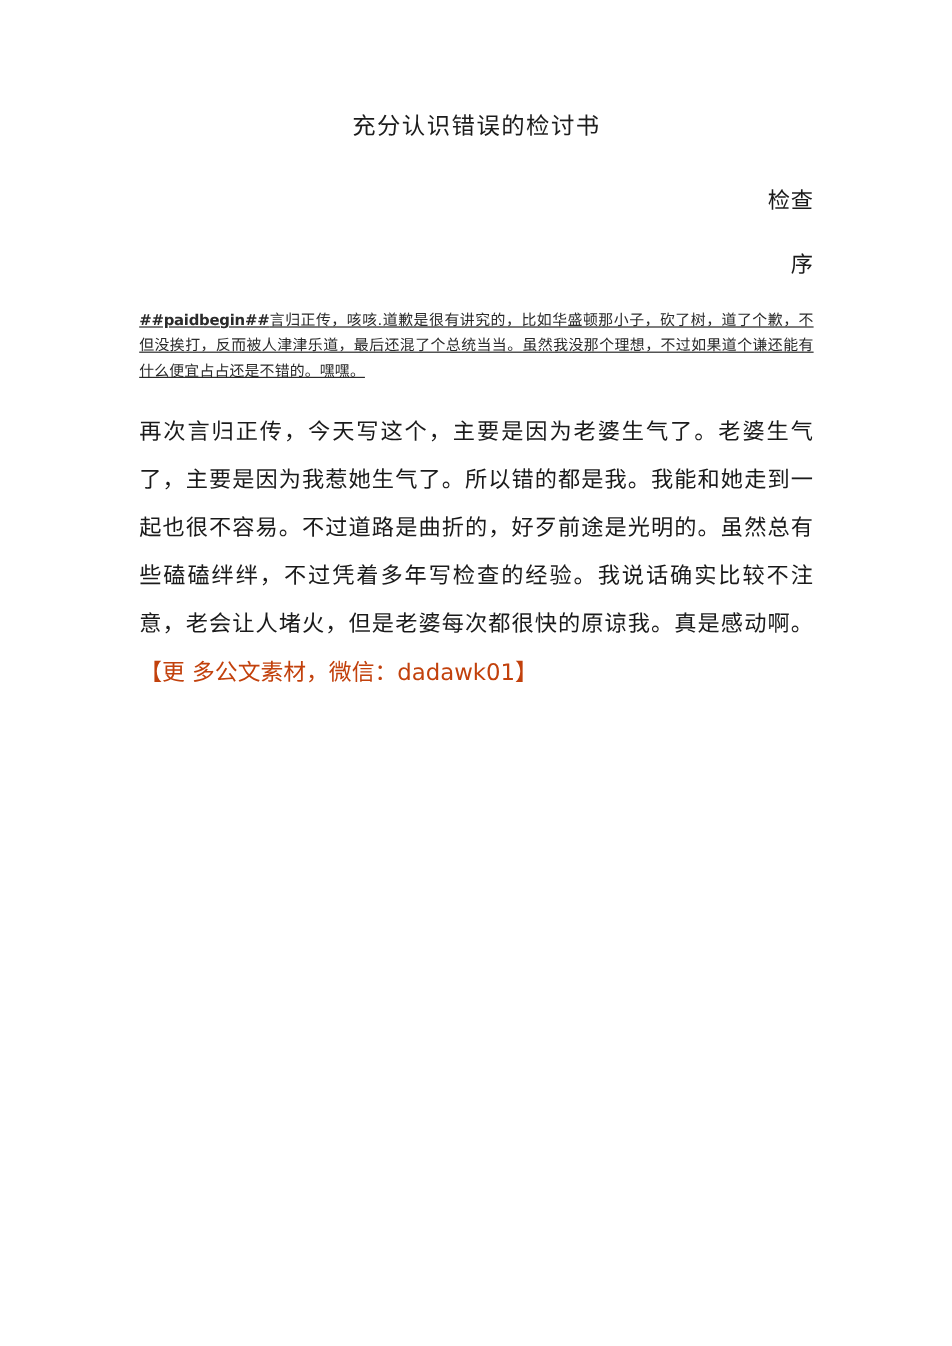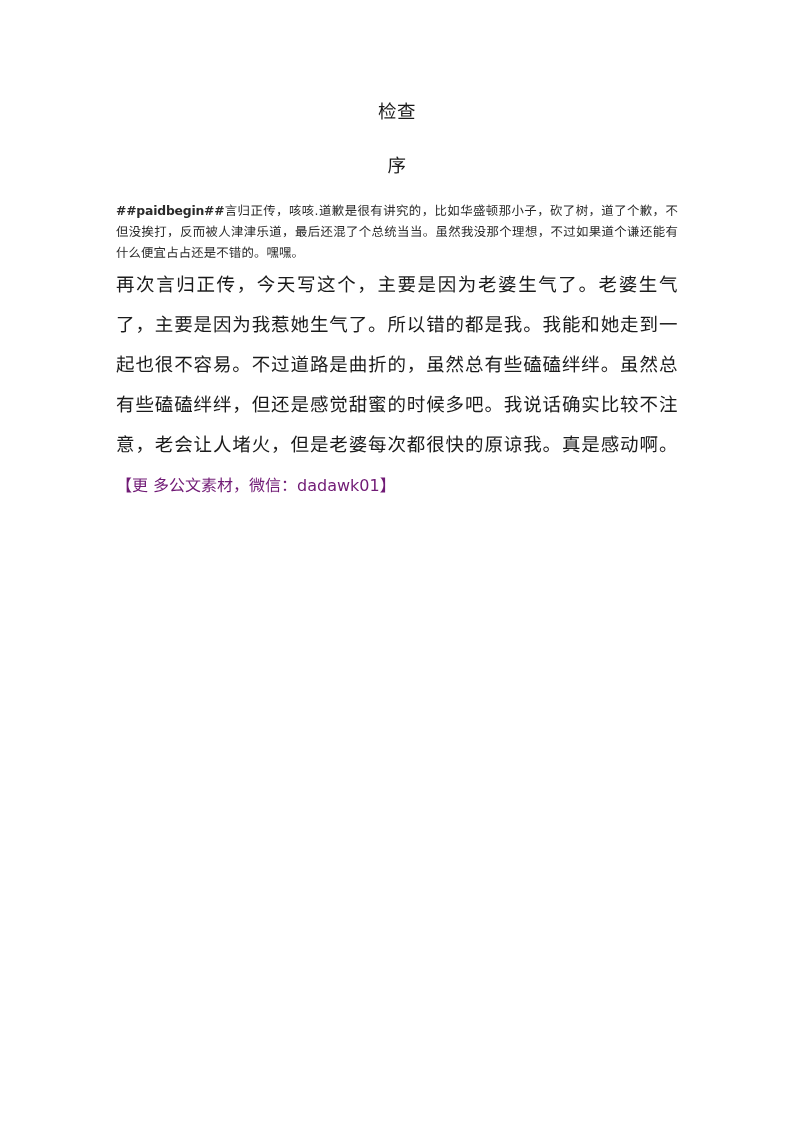--- a/index.html
+++ b/index.html
@@ -48,68 +48,70 @@
     line-height: 40px;
     letter-spacing: 0.6px;
     color: #1a1a1a;
     margin: 0 0 12px 0;
     text-align: justify;
     text-justify: inter-character;
     font-family: "Liberation Serif", "DejaVu Serif", serif;
   }
 
   .para.short {
-    text-align: center;
+    text-align: right;
   }
 
   .para-heading {
     margin-bottom: 14px;
   }
 
   
   .para-small {
     font-size: 12.4px;
     line-height: 21px;
     letter-spacing: 0.15px;
     color: #2a2a2a;
-    margin: 6px 0 2px 0;
+    margin: 6px 0 22px 0;
     text-align: justify;
     text-justify: inter-character;
     font-family: "DejaVu Sans", "Liberation Sans", sans-serif;
+    text-decoration: underline;
   }
 
   .marker {
     font-weight: 700;
     font-family: "DejaVu Sans", "Liberation Sans", sans-serif;
     letter-spacing: -0.2px;
   }
 
   
   .promo {
     font-family: "DejaVu Sans", "Liberation Sans", sans-serif;
-    font-size: 16px;
+    font-size: 19px;
     letter-spacing: 0px;
-    color: #701a75;
+    color: #c2410c;
   }
 </style>
 </head>
 <body>
 
 <div class="page">
   <div class="content">
 
+    <h1 class="doc-title">充分认识错误的检讨书</h1>
 
     <p class="para short para-heading">检查</p>
 
     <p class="para short para-heading">序</p>
 
 
     <p class="para-small">
       <span class="marker">##paidbegin##</span><span>言归正传，咳咳.道歉是很有讲究的，比如华盛顿那小子，砍了树，道了个歉，不但没挨打，反而被人津津乐道，最后还混了个总统当当。虽然我没那个理想，不过如果道个谦还能有什么便宜占占还是不错的。嘿嘿。</span>
     </p>
 
     <p class="para">
-      <span>再次言归正传，今天写这个，主要是因为老婆生气了。老婆生气了，主要是因为我惹她生气了。所以错的都是我。我能和她走到一起也很不容易。不过道路是曲折的，虽然总有些磕磕绊绊。虽然总有些磕磕绊绊，但还是感觉甜蜜的时候多吧。我说话确实比较不注意，老会让人堵火，但是老婆每次都很快的原谅我。真是感动啊。</span><span class="promo">【更 多公文素材，微信：dadawk01】</span>
+      <span>再次言归正传，今天写这个，主要是因为老婆生气了。老婆生气了，主要是因为我惹她生气了。所以错的都是我。我能和她走到一起也很不容易。不过道路是曲折的，好歹前途是光明的。虽然总有些磕磕绊绊，不过凭着多年写检查的经验。我说话确实比较不注意，老会让人堵火，但是老婆每次都很快的原谅我。真是感动啊。</span><span class="promo">【更 多公文素材，微信：dadawk01】</span>
     </p>
 
 
   </div>
 </div>
 
 </body></html>

